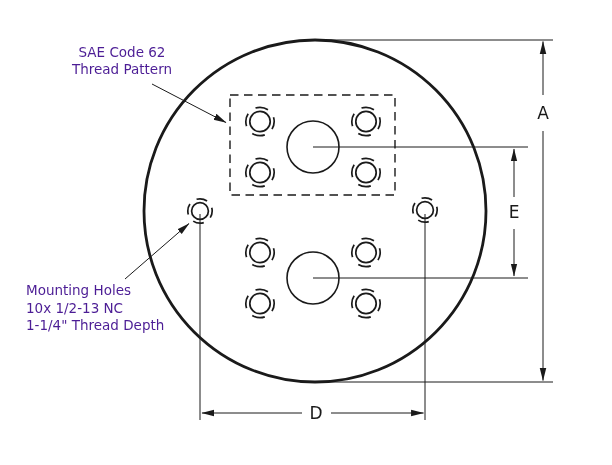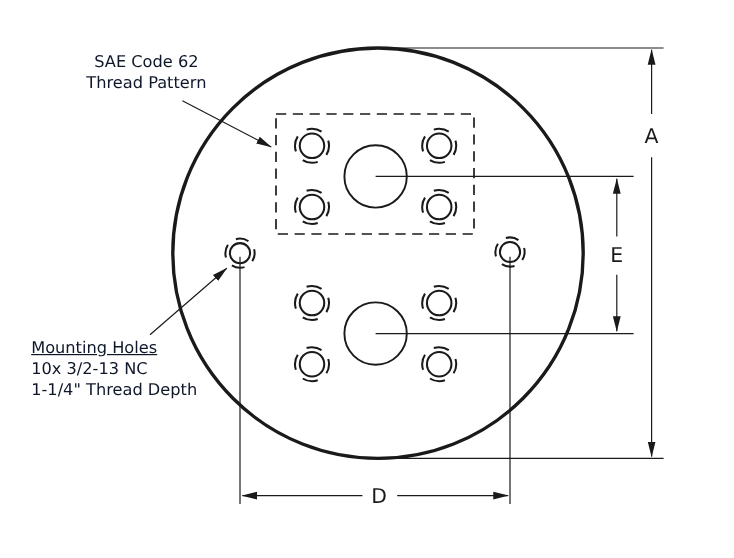--- a/index.html
+++ b/index.html
@@ -18,37 +18,36 @@
   }
   .drawing-svg {
     position: absolute;
     left: 0;
     top: 0;
   }
   .note {
     position: absolute;
     font-size: 13.5px;
     line-height: 17px;
-    color: #0f172a;
+    color: #4c1d95;
     white-space: nowrap;
   }
   .note-sae {
     left: 62px;
     top: 44px;
     width: 120px;
     text-align: center;
   }
   .note-mounting {
     left: 26px;
     top: 282px;
     text-align: left;
     line-height: 17.5px;
   }
   .note-mounting .title {
-    text-decoration: underline;
   }
   .dim-letter {
     font-family: "DejaVu Sans", "Liberation Sans", sans-serif;
     font-size: 17px;
     fill: #1a1a1a;
   }
 </style>
 </head>
 <body>
 
@@ -119,17 +118,17 @@
     <line stroke-width="1" x1="125" y1="279" x2="189" y2="223.5" marker-end="url(#arr)"></line>
   </svg>
 
   <div class="note note-sae">
     <div>SAE Code 62</div>
     <div>Thread Pattern</div>
   </div>
 
   <div class="note note-mounting">
     <div class="title">Mounting Holes</div>
-    <div>10x 3/2-13 NC</div>
+    <div>10x 1/2-13 NC</div>
     <div>1-1/4" Thread Depth</div>
   </div>
 
 </div>
 
 </body></html>

